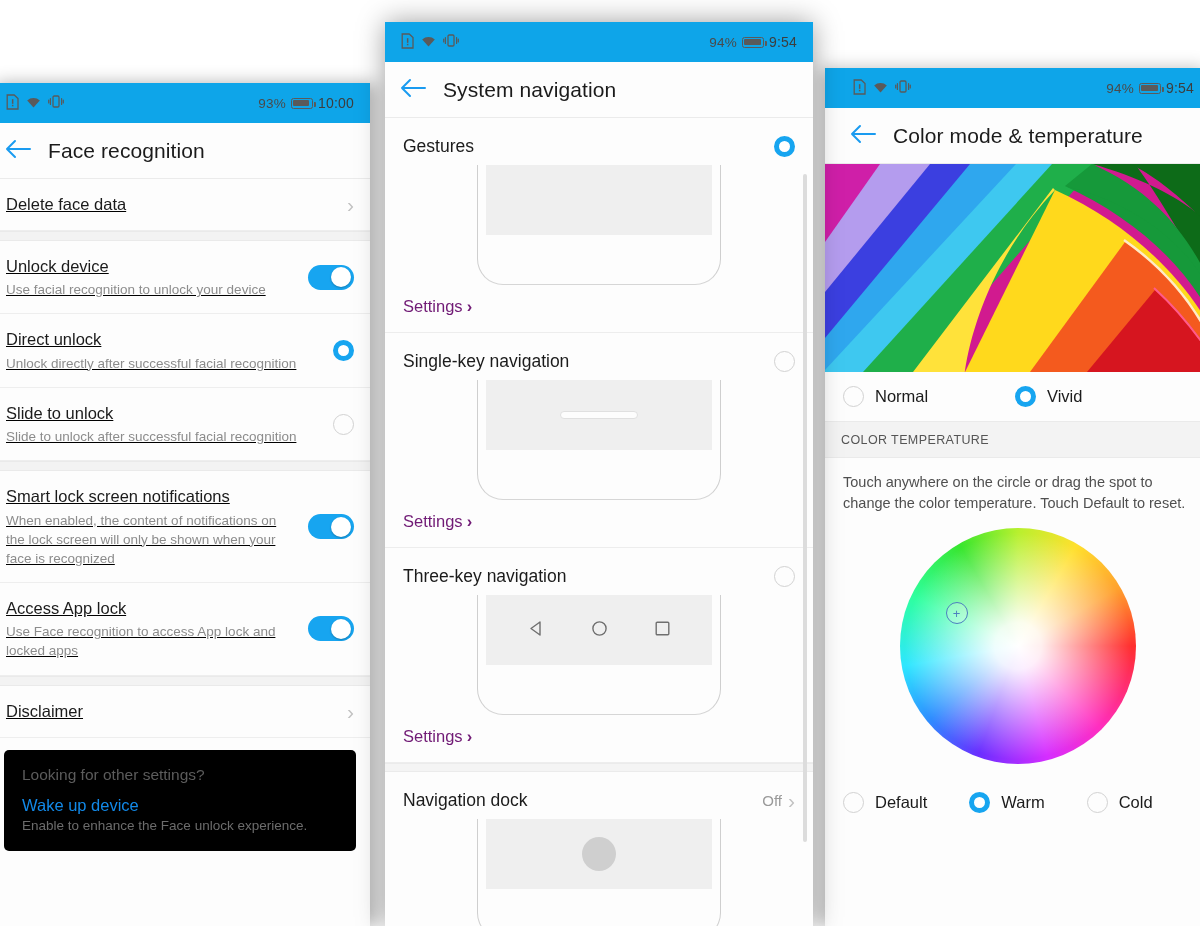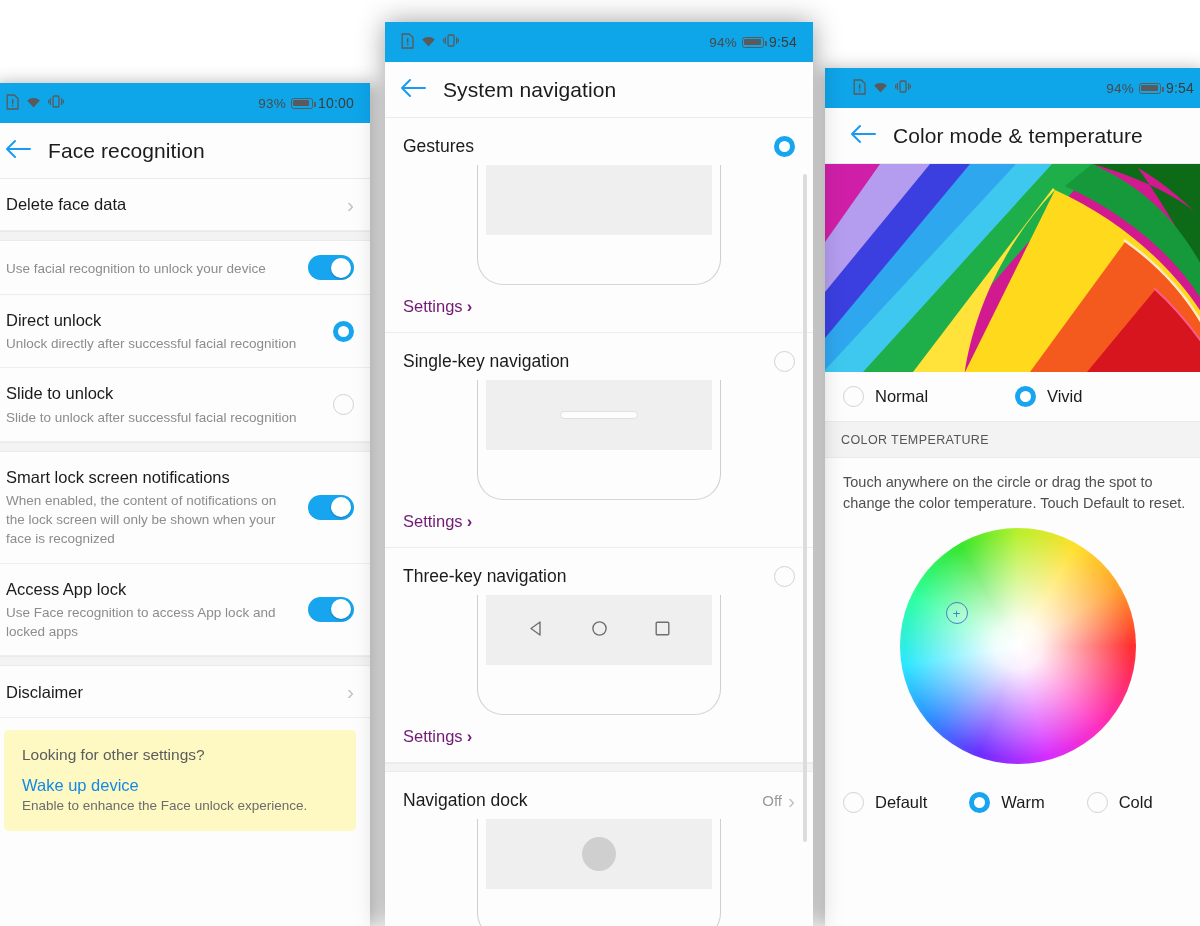--- a/index.html
+++ b/index.html
@@ -56,21 +56,21 @@
 
   
   .list { background: #fdfdfd; }
   .row {
     display: flex; align-items: center;
     padding: 14px 16px; gap: 12px; min-height: 52px;
     border-bottom: 1px solid #eeeeee;
     background: #fdfdfd;
   }
   .row:last-child { border-bottom: none; }
-  .row .texts { flex: 1 1 auto; min-width: 0; }
+  .row .texts { flex: 1 1 auto; min-width: 0; text-decoration: underline; }
   .row .t1 { font-size: 16.5px; color: #1b1b1b; line-height: 1.35; }
   .row .t2 { font-size: 13.5px; color: #8c8c8c; line-height: 1.42; margin-top: 3px; }
   .row .ctrl { flex: 0 0 auto; display:flex; align-items:center; }
   .gap { height: 10px; background: #f3f3f3; border-top: 1px solid #eaeaea;
          border-bottom: 1px solid #eaeaea; }
 
   .chevron { color: #c2c2c2; font-size: 21px; line-height: 1; font-weight: 300; }
 
   
   .toggle { width: 46px; height: 25px; border-radius: 13px; position: relative;
@@ -80,21 +80,21 @@
             border-radius: 50%; background: #fff; box-shadow: 0 1px 2px rgba(0,0,0,.25); }
   .toggle.on .knob { right: 3px; }
 
   
   .radio { width: 21px; height: 21px; border-radius: 50%;
            border: 1.7px solid #d2d2d2; background: #fdfdfd; }
   .radio.sel { border: 5.5px solid #17a5f0; background: #fff; }
 
   
   .infocard { margin: 12px 14px; padding: 16px 18px 18px;
-              background: #fef9c3; border-radius: 5px; }
+              background: #000000; border-radius: 5px; }
   .infocard .q { font-size: 15.5px; color: #5c5c5c; margin-bottom: 12px; }
   .infocard .link { font-size: 16.5px; color: #1289e8; margin-bottom: 3px; cursor:pointer;}
   .infocard .sub { font-size: 13.5px; color: #6c6c6c; }
 
   
   .scrollarea { position: relative; height: calc(100% - 96px); overflow: hidden; }
   .navsec { padding: 0 18px; background: #fdfdfd; border-bottom: 1px solid #ededed; }
   .navsec-head { display: flex; align-items: center; padding: 18px 0 4px; gap: 24px; }
   .navsec-head .lbl { font-size: 17.5px; color: #1b1b1b; flex: 1 1 auto; }
   .navsec-head .right { display:flex; align-items:center; gap:6px;justify-content:center; }
@@ -217,20 +217,21 @@
         </div>
         <div class="ctrl">
             <span class="chevron">›</span>
           </div>
       </div>
 
       <div class="gap"></div>
 
       <div class="row">
         <div class="texts">
+          <div class="t1">Unlock device</div>
           <div class="t2">Use facial recognition to unlock your device</div>
         </div>
         <div class="ctrl">
             <span class="toggle on">
               <i class="knob"></i>
             </span>
           </div>
       </div>
 
       <div class="row">

